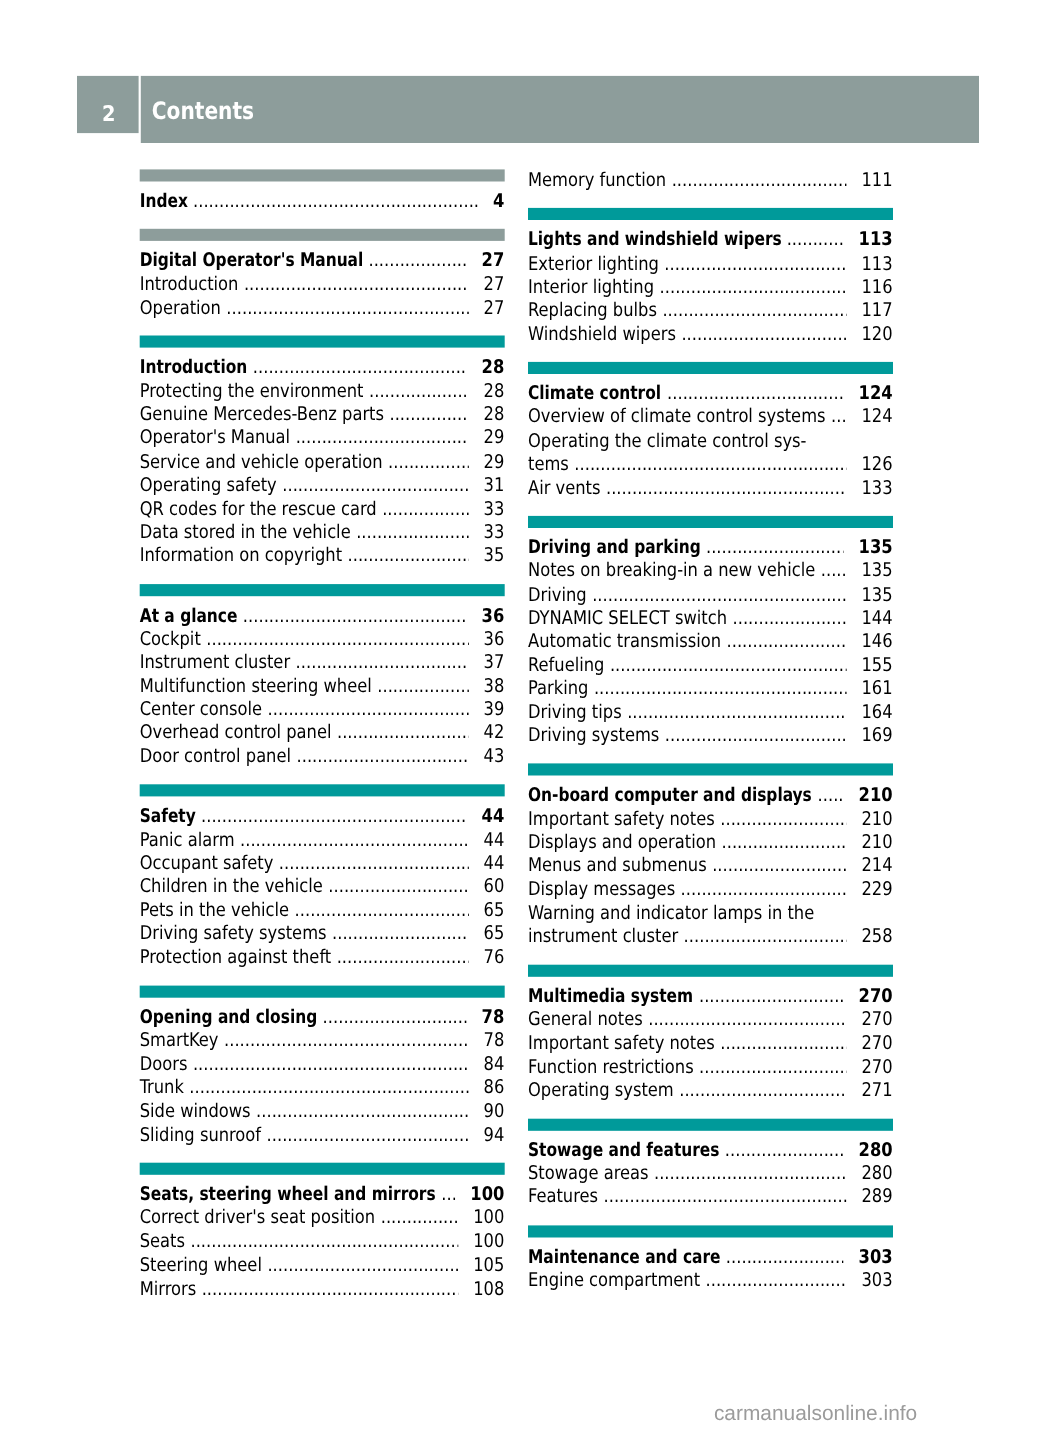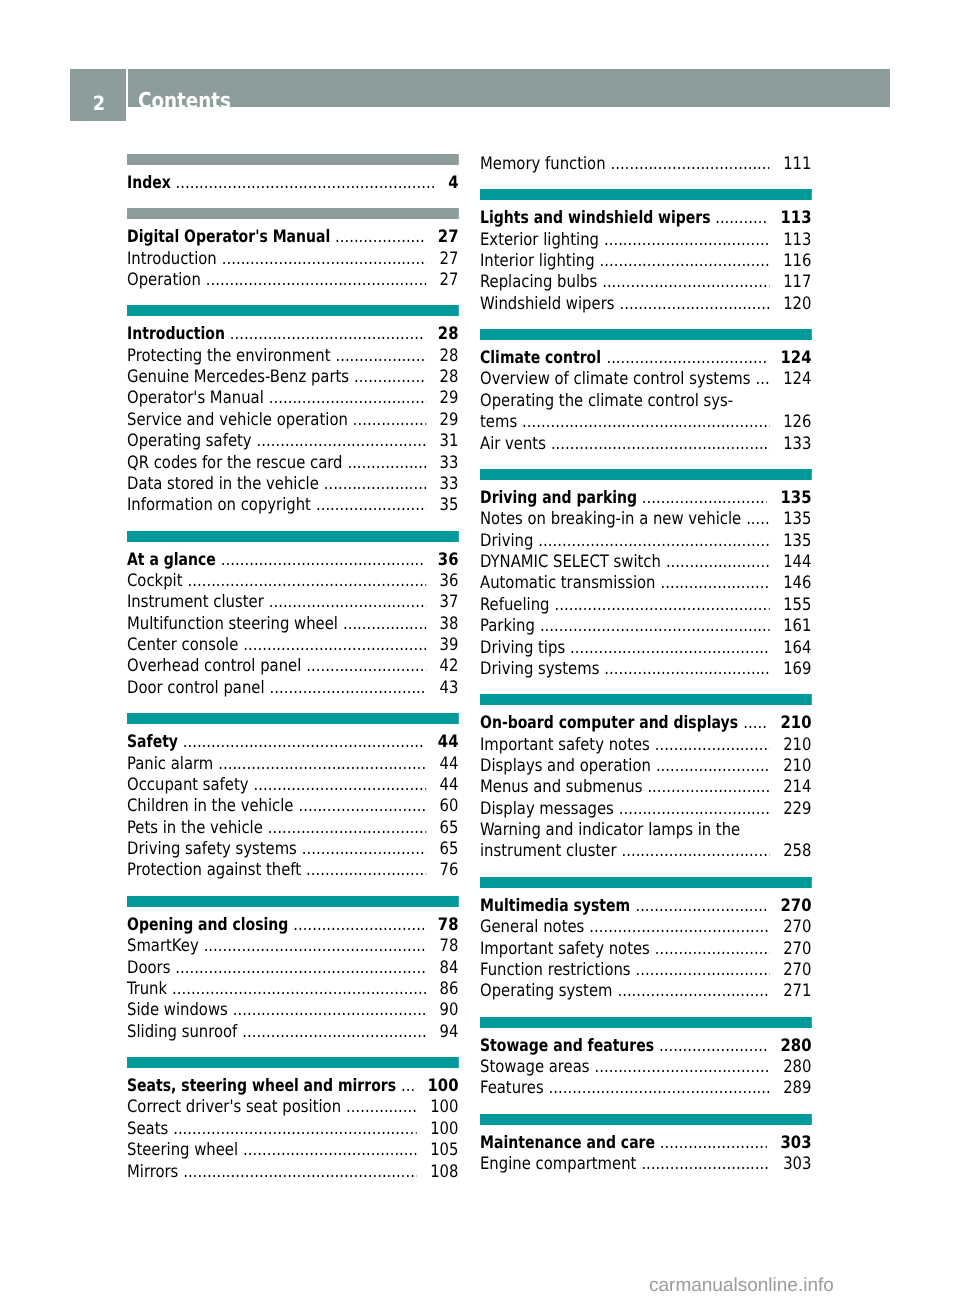--- a/index.html
+++ b/index.html
@@ -19,21 +19,21 @@
   .mast-num {
     width:55.6px; height:51.3px; background:#8d9d9b;
     position:relative;
     color:#ffffff; font-size:19.6px; font-weight:bold;
   }
   .mast-num > span {
     position:absolute; left:22.7px; top:0px; line-height:70.6px;
     display:inline-block;
   }
   .mast-title {
-    width:762.2px; height:38px; background:#8d9d9b; margin-left:2px;
+    width:762.2px; height:61px; background:#8d9d9b; margin-left:2px;
     position:relative;
     color:#ffffff; font-size:21.9px; font-weight:bold;
   }
   .mast-title > span {
     position:absolute; left:10.8px; top:0px; line-height:65.7px;
     display:inline-block; transform:scaleX(0.930); transform-origin:left center;
   }
 
   
   .cols { position:absolute; left:126.8px; top:153.9px; width:720px; }

